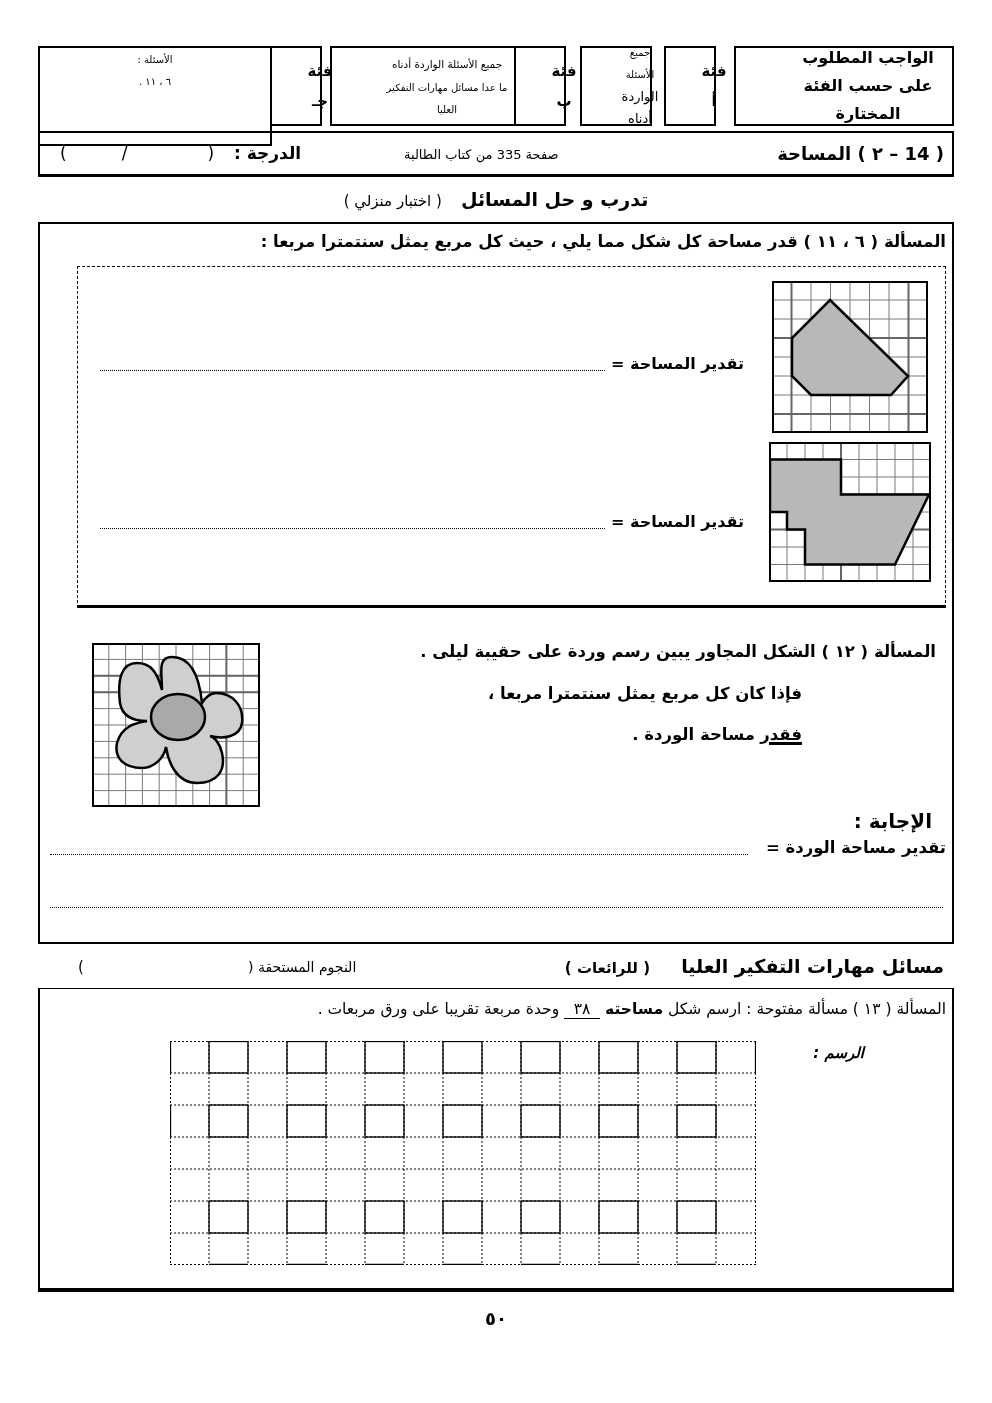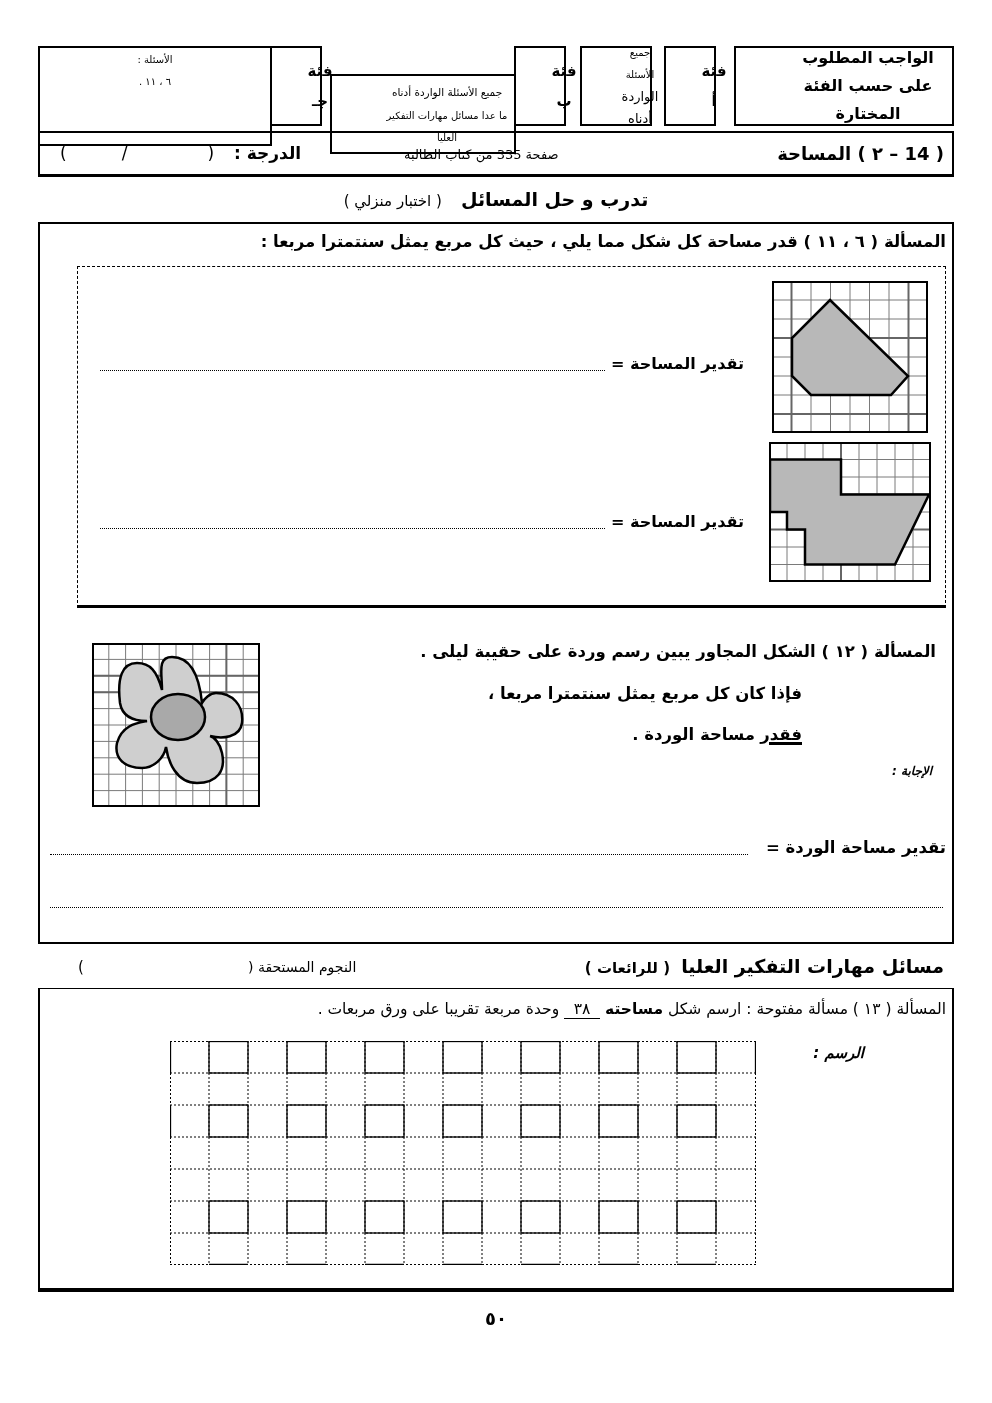--- a/index.html
+++ b/index.html
@@ -26,21 +26,21 @@
 </div>
 <div class="box center" style="left:580px; top:46px; width:72px; height:80px;">
   <div style="font-size:10px; line-height:22px;">جميع الأسئلة</div>
   <div style="font-size:13px; line-height:22px;">الواردة أدناه</div>
 </div>
 
 <div class="box center" style="left:514px; top:46px; width:46px; height:80px;">
   <div class="b" style="font-size:15px; line-height:30px;">فئة</div>
   <div class="b" style="font-size:15px; line-height:30px;">ب</div>
 </div>
-<div class="box center" style="left:330px; top:46px; width:186px; height:80px;margin-top:28px;">
+<div class="box center" style="left:330px; top:46px; width:186px; height:80px;">
   <div style="font-size:10.5px; line-height:26px;">جميع الأسئلة الواردة أدناه</div>
   <div style="font-size:10px; line-height:22px;">ما عدا مسائل مهارات التفكير العليا</div>
 </div>
 
 <div class="box center" style="left:270px; top:46px; width:44px; height:80px;">
   <div class="b" style="font-size:15px; line-height:30px;">فئة</div>
   <div class="b" style="font-size:15px; line-height:30px;">جـ</div>
 </div>
 <div class="box" style="left:38px; top:46px; width:234px; height:100px;">
   <div class="txt" style="left:0; right:0; top:6px; text-align:center; font-size:10px;">الأسئلة :</div>
@@ -161,28 +161,28 @@
   <ellipse cx="86" cy="74" rx="27" ry="23" fill="#a9a9a9" stroke="#000" stroke-width="2.5"></ellipse>
   <rect x="1" y="1" width="166" height="162" fill="none" stroke="#000" stroke-width="2"></rect>
 </svg>
 
 <div class="txt b" style="right:56px; top:642px; font-size:16.5px;">المسألة ( ١٢ ) الشكل المجاور يبين رسم وردة على حقيبة ليلى .</div>
 <div class="txt b" style="right:190px; top:684px; font-size:16.5px;">فإذا كان كل مربع يمثل سنتمترا مربعا ،</div>
 <div class="txt" style="right:190px; top:725px; font-size:16.5px;">
   <span class="b" style="text-decoration:underline; text-decoration-thickness:3px;">فقدر</span>
   <span class="b">مساحة الوردة .</span>
 </div>
-<div class="txt b" style="right:60px; top:764px; font-size:12px; font-style:italic;">الإجابة :</div>
+<div class="txt b" style="right:60px; top:809px; font-size:20px; ">الإجابة :</div>
 
 <div class="txt b" style="right:46px; top:838px; font-size:16.5px;">تقدير مساحة الوردة =</div>
 <div class="dots" style="left:50px; width:698px; top:854px;"></div>
 <div class="dots" style="left:50px; width:893px; top:907px;"></div>
 
 <div class="txt" style="right:48px; top:955px; direction:rtl;">
-  <span class="b" style="font-size:19px;">مسائل مهارات التفكير العليا</span>
+  <span class="b" style="font-size:19px;margin-left:20px;">مسائل مهارات التفكير العليا</span>
   <span class="b" style="font-size:15px; margin-right:6px;">( للرائعات )</span>
 </div>
 <div class="txt" style="left:248px; top:959px; font-size:14px;">النجوم المستحقة (</div>
 <div class="txt" style="left:78px; top:958px; font-size:15px;">)</div>
 
 <div class="box" style="left:38px; top:988px; width:916px; height:304px; border-width:1px 2px 4px 2px;"></div>
 
 <div class="txt" style="right:46px; top:1000px; font-size:15.5px;">
   <span>المسألة ( ١٣ ) مسألة مفتوحة : ارسم شكل</span>
   <span class="b">مساحته</span>

